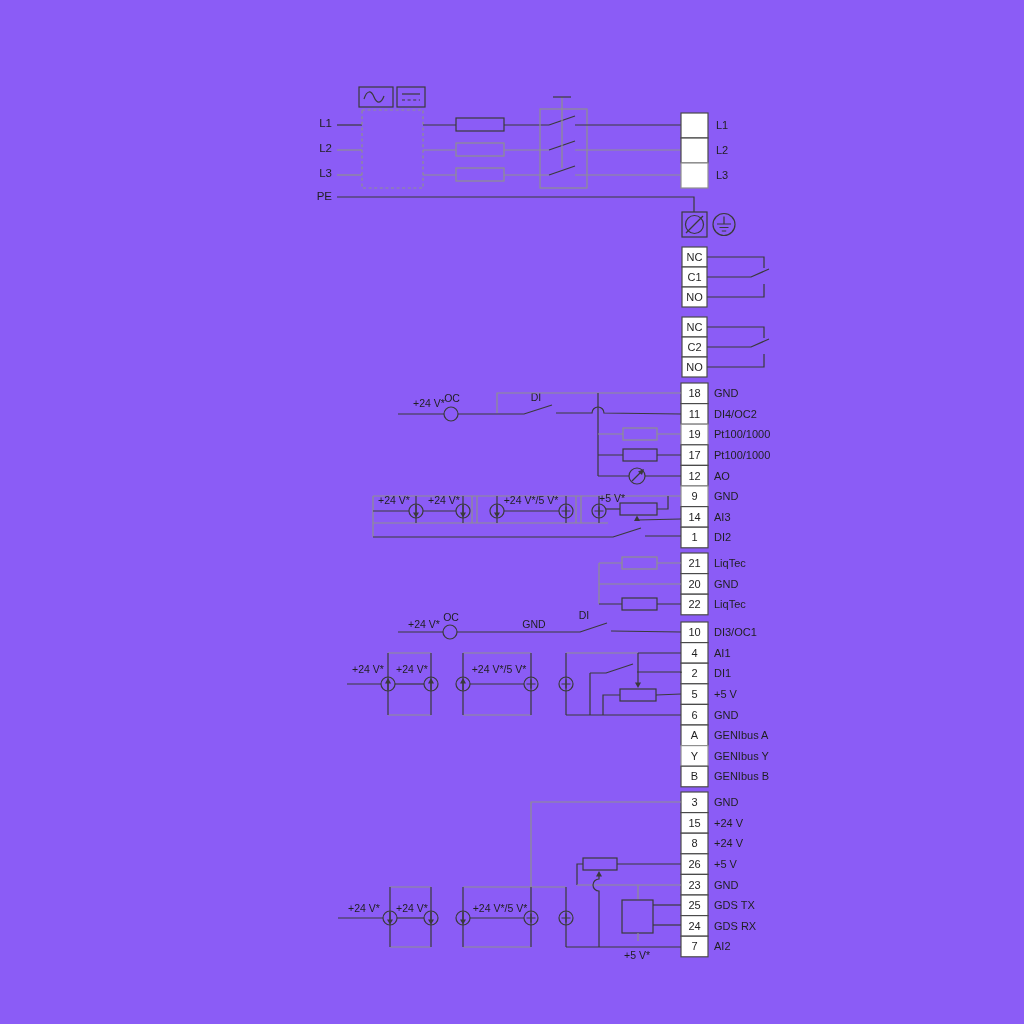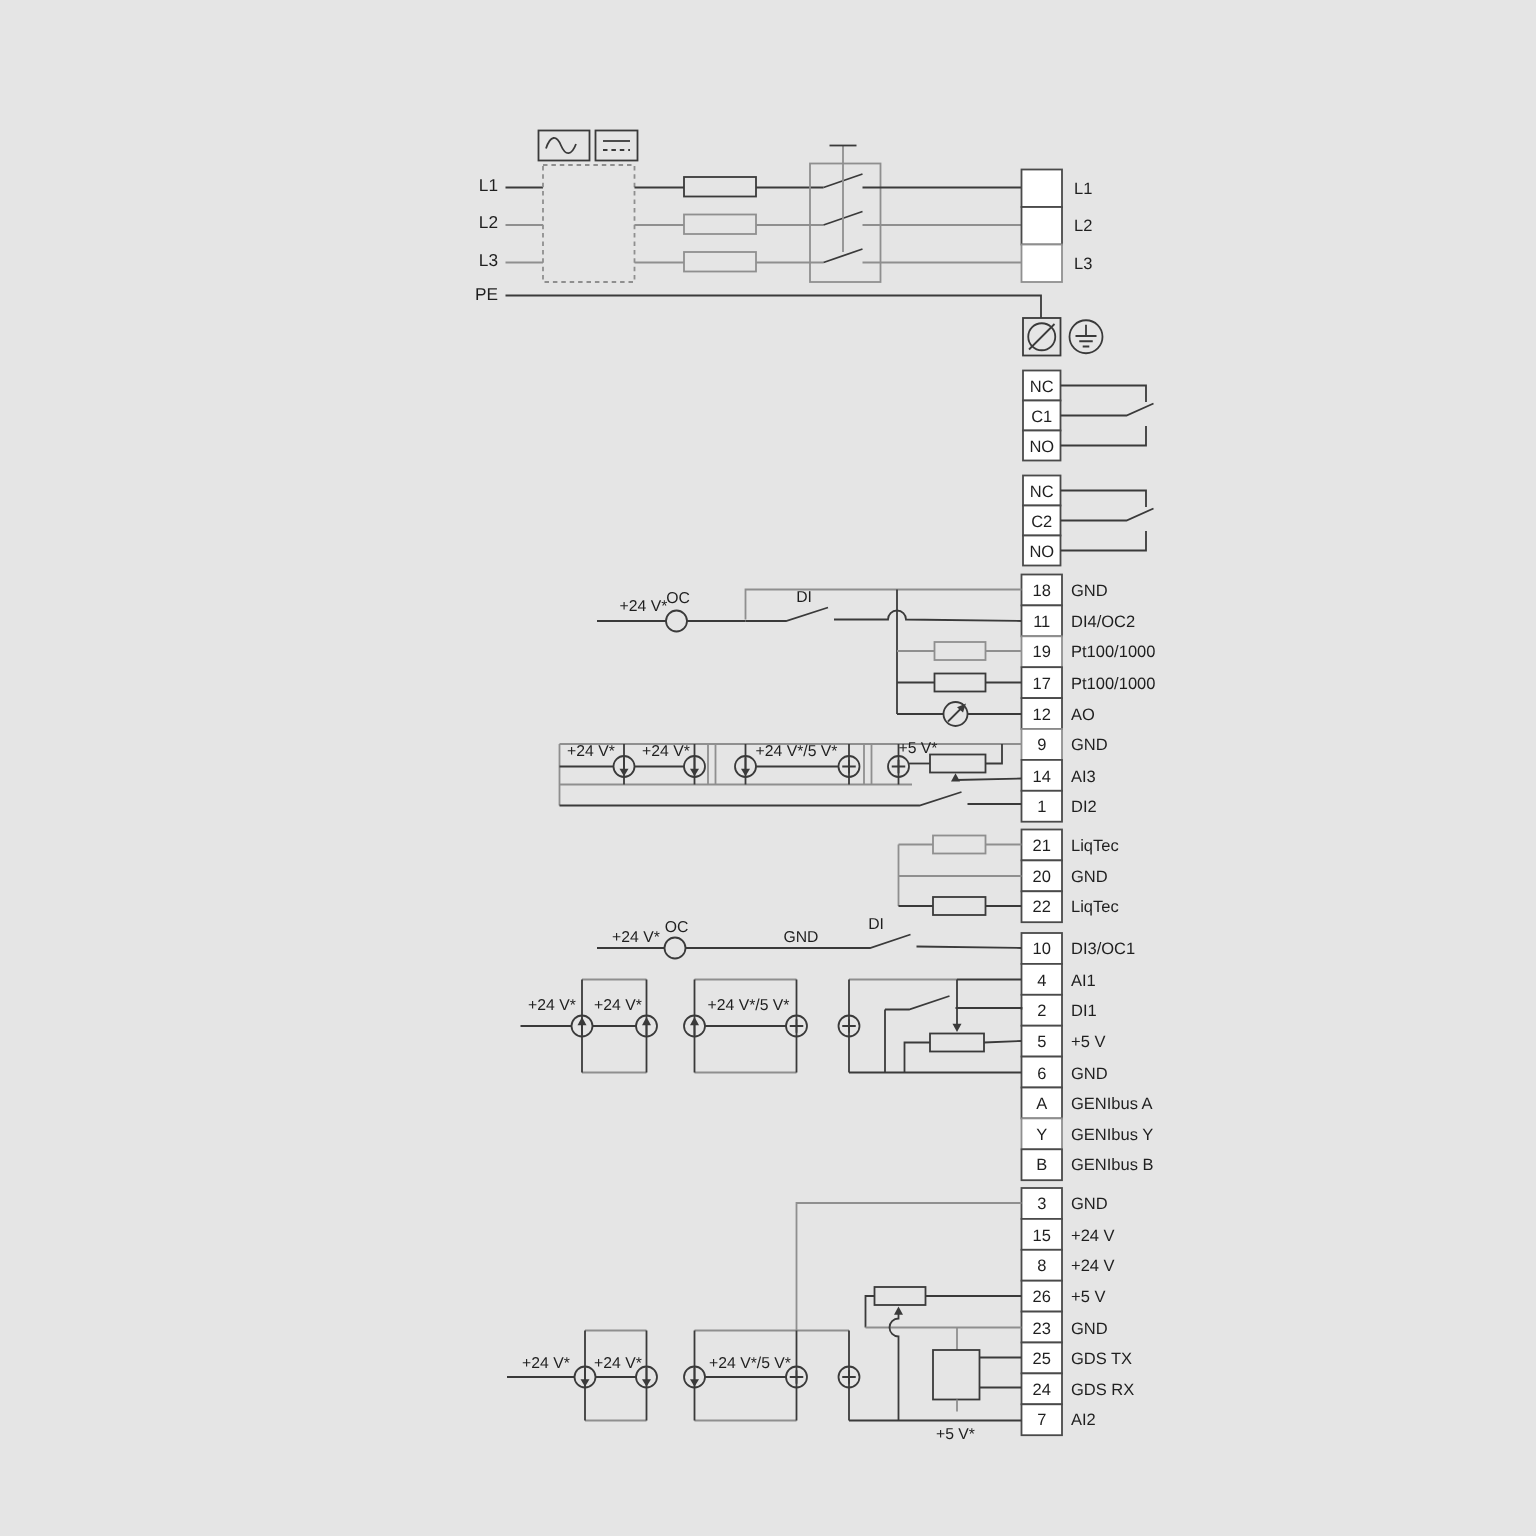--- a/index.html
+++ b/index.html
@@ -1,16 +1,16 @@
 <!DOCTYPE html>
 <html><head>
 <meta charset="utf-8">
 <style>
   html,body{margin:0;padding:0;background:#ffffff;}
-  .stage{position:relative;width:1024px;height:1024px;background:#e5e5e5;overflow:hidden;}
+  .stage{position:relative;width:1024px;height:1024px;background:#8b5cf6;overflow:hidden;}
   svg{position:absolute;left:0;top:0;}
   svg text{font-family:"Liberation Sans", sans-serif;fill:#1f1f1f;}
   .lbl{font-size:11px;}
   .num{font-size:11px;text-anchor:middle;}
   .pw{font-size:11.5px;}
   .ann{font-size:10.5px;text-anchor:middle;}
   .w{stroke:#8f8f8f;stroke-width:1.2;fill:none;}
   .b{stroke:#3a3a3a;stroke-width:1.2;fill:none;}
   .cell{fill:#ffffff;stroke:#4a4a4a;stroke-width:1.2;}
   .cellg{fill:#ffffff;stroke:#8f8f8f;stroke-width:1.2;}

